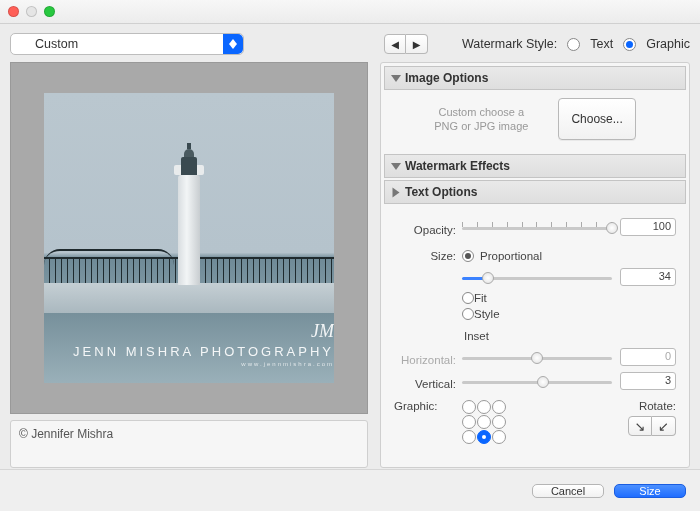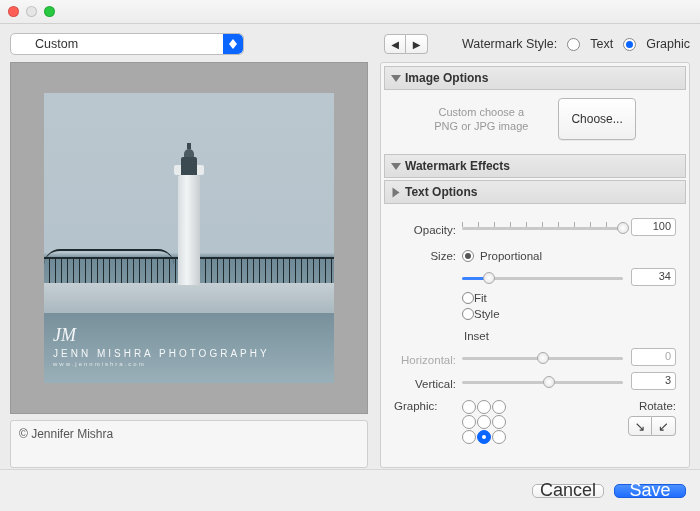--- a/index.html
+++ b/index.html
@@ -29,23 +29,23 @@
   .tower:before { content:""; position:absolute; top:-10px; left:-4px; width:30px; height:10px; background:#e8ebec; border-radius:2px;}
   .lamp { position:absolute; left:50%; transform:translateX(-50%); bottom:208px; width:16px; height:18px; background:#3a4a50; border-radius:2px 2px 0 0;}
   .lamp:before{content:"";position:absolute;top:-8px;left:3px;width:10px;height:8px;background:#4a5a60;border-radius:6px 6px 0 0;}
   .lamp:after{content:"";position:absolute;top:-14px;left:6px;width:4px;height:6px;background:#3a4a50;}
   .pier { position:absolute; bottom:70px; left:0; right:0; height:30px; background:linear-gradient(#c5cfd4,#aab8bf);}
   .fence { position:absolute; bottom:100px; left:0; right:0; height:26px; background:repeating-linear-gradient(to right, transparent 0, transparent 5px, #1f2a2e 5px, #1f2a2e 6px); }
   .fence:before{content:"";position:absolute;top:0;left:0;right:0;height:2px;background:#1f2a2e;}
   .fence2 { position:absolute; bottom:100px; left:0; width:130px; height:26px; }
   .fence2:before{content:"";position:absolute;top:-8px;left:0;right:0;border-top:2px solid #1f2a2e;border-radius:20px 20px 0 0;height:14px;}
   .water{position:absolute;bottom:0;left:0;right:0;height:70px;background:linear-gradient(#77909b,#9ab0b9);}
-  .wmark { position:absolute; bottom:16px; left:9px; right:0; text-align:left; color:rgba(255,255,255,0.9); font-family: Georgia, serif; }
+  .wmark { position:absolute; bottom:16px; left:9px; right:0; text-align:right; color:rgba(255,255,255,0.9); font-family: Georgia, serif; }
   .wmark .script{font-style:italic; font-size:18px; font-family:"Brush Script MT",cursive;}
-  .wmark .line1{font-size:10px; letter-spacing:3px; margin-top:2px;}
+  .wmark .line1{font-size:13px; letter-spacing:3px; margin-top:2px;}
   .wmark .line2{font-size:6px; letter-spacing:2px; margin-top:2px; opacity:0.8;}
   .copyright { margin-top:6px; height:48px; background:#f6f6f6; border:1px solid #cfcfcf; border-radius:3px; padding:6px 8px; font-size:12px; color:#555;}
   
   .right { flex:1; display:flex; flex-direction:column; }
   .styleRow { height:24px; display:flex; align-items:center; justify-content:flex-end; gap:10px; margin-bottom:6px; font-size:12.5px;}
   .radio { width:13px; height:13px; border-radius:50%; border:1px solid #888; display:inline-flex; align-items:center; justify-content:center; background:#fff;}
   .radio.sel:after{content:"";width:7px;height:7px;border-radius:50%;background:#0a66ff;}
   .panel { flex:1; background:#f6f6f6; border:1px solid #cfcfcf; border-radius:3px; overflow-y:auto; padding:3px;}
   .section-h { background:linear-gradient(#e9e9e9,#dedede); border:1px solid #c4c4c4; padding:4px 6px; font-weight:600; font-size:12px; display:flex; align-items:center; gap:4px; margin-top:2px;}
   .section-h:first-child{margin-top:0;}
@@ -56,37 +56,37 @@
   .imgopt .t{text-align:center;color:#999;font-size:11px;line-height:1.3;}
   .btn { background:linear-gradient(#fff,#f1f1f1); border:1px solid #b8b8b8; border-radius:4px; padding:13px 12px; font-size:12px; color:#333; box-shadow:0 1px 0 rgba(0,0,0,0.05);}
   .row { display:flex; align-items:flex-end; margin:6px 0;}
   .row .lbl{ width:68px; text-align:right; padding-right:6px; font-size:11.5px;}
   .slider { flex:1; height:16px; position:relative; }
   .track{position:absolute;top:7px;left:0;right:0;height:3px;border-radius:2px;background:#c9c9c9;}
   .track.blue{background:linear-gradient(to right,#3b82ff var(--p),#c9c9c9 var(--p));}
   .ticks{position:absolute;top:2px;left:0;right:0;height:12px;display:flex;justify-content:space-between;}
   .ticks i{width:1px;height:5px;background:#aaa;}
   .thumb{position:absolute;top:2px;width:12px;height:12px;border-radius:50%;background:radial-gradient(#fff,#e0e0e0);border:1px solid #aaa;transform:translateX(-50%);}
-  .valbox{width:45px;height:18px;margin-left:8px;background:#fff;border:1px solid #bbb;border-radius:3px;text-align:right;padding:1px 4px;font-size:11px;}
+  .valbox{width:56px;height:18px;margin-left:8px;background:#fff;border:1px solid #bbb;border-radius:3px;text-align:right;padding:1px 4px;font-size:11px;}
   .subradio{display:flex;align-items:center;gap:0;margin:4px 0;}
   .sradio{width:12px;height:12px;border-radius:50%;border:1px solid #888;background:#fff;display:inline-flex;align-items:center;justify-content:center;}
   .sradio.sel:after{content:"";width:6px;height:6px;border-radius:50%;background:#555;}
   .insetlabel{margin-left:70px;margin-top:10px;margin-bottom:4px;}
   .anchorrow{display:flex;align-items:flex-start;margin-top:10px;}
   .anchor-grid{display:grid;grid-template-columns:repeat(3,14px);grid-template-rows:repeat(3,14px);gap:1px;}
   .acell{width:14px;height:14px;border:1px solid #999;border-radius:50%;background:#fff;}
   .acell.sel{background:#0a66ff;border-color:#0a66ff;}
   .acell.sel:after{content:"";display:block;width:4px;height:4px;border-radius:50%;background:#fff;margin:4px auto;}
   .rotate{margin-left:auto;text-align:right;}
   .rotbtns{display:flex;gap:0;margin-top:4px;}
   .rotbtn{width:24px;height:20px;background:linear-gradient(#fff,#f0f0f0);border:1px solid #b5b5b5;display:flex;align-items:center;justify-content:center;font-size:13px;}
   .rotbtn:first-child{border-radius:4px 0 0 4px;}
   .rotbtn:last-child{border-radius:0 4px 4px 0;border-left:none;}
   .footer{position:absolute;bottom:0;left:0;right:0;height:42px;border-top:1px solid #d6d6d6;background:#efefef;display:flex;align-items:center;justify-content:flex-end;padding:0 14px;gap:10px;}
-  .fbtn{min-width:72px;height:14px;border-radius:5px;border:1px solid #b5b5b5;background:linear-gradient(#fff,#f1f1f1);font-size:18px;display:flex;align-items:center;justify-content:center;}
+  .fbtn{min-width:72px;height:14px;border-radius:5px;border:1px solid #b5b5b5;background:linear-gradient(#fff,#f1f1f1);font-size:11px;display:flex;align-items:center;justify-content:center;}
   .fbtn.primary{background:linear-gradient(#4b90ff,#1f6dff);color:#fff;border-color:#1a5de0;}
   .disabled{color:#aaa;}
 </style>
 </head>
 <body>
 
 <div class="titlebar">
   <div class="traffic">
     <div class="dot red"></div>
     <div class="dot yellow"></div>
@@ -248,14 +248,14 @@
             </div>
           </div>
         </div>
       </div>
     </div>
   </div>
 </div>
 
 <div class="footer">
   <div class="fbtn">Cancel</div>
-  <div class="fbtn primary">Save</div>
+  <div class="fbtn primary">Size</div>
 </div>
 
 </body></html>

